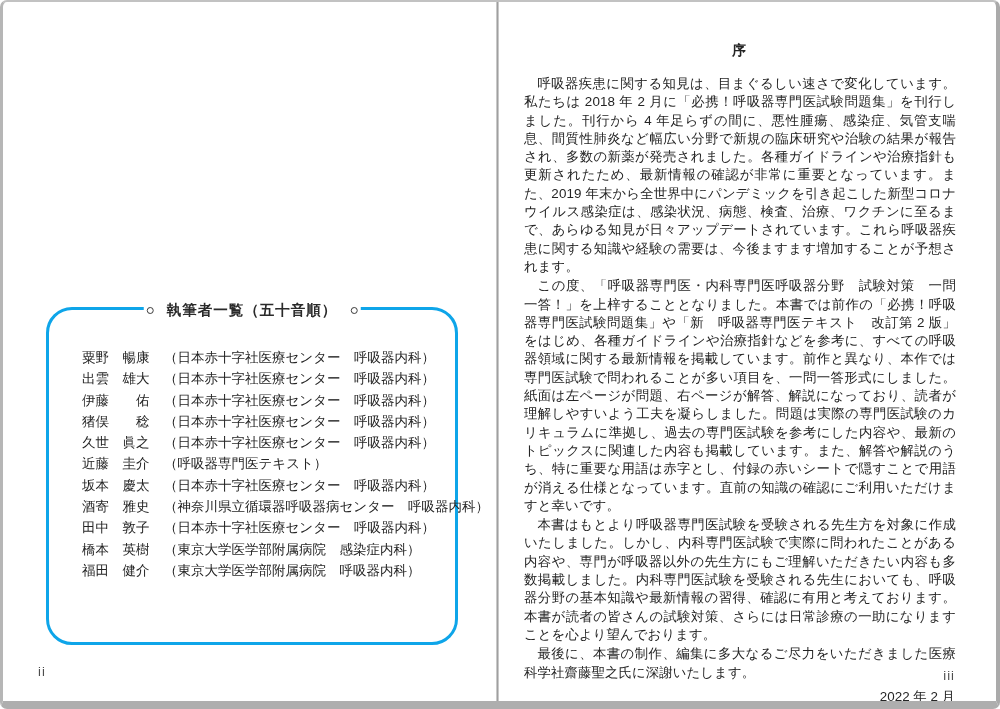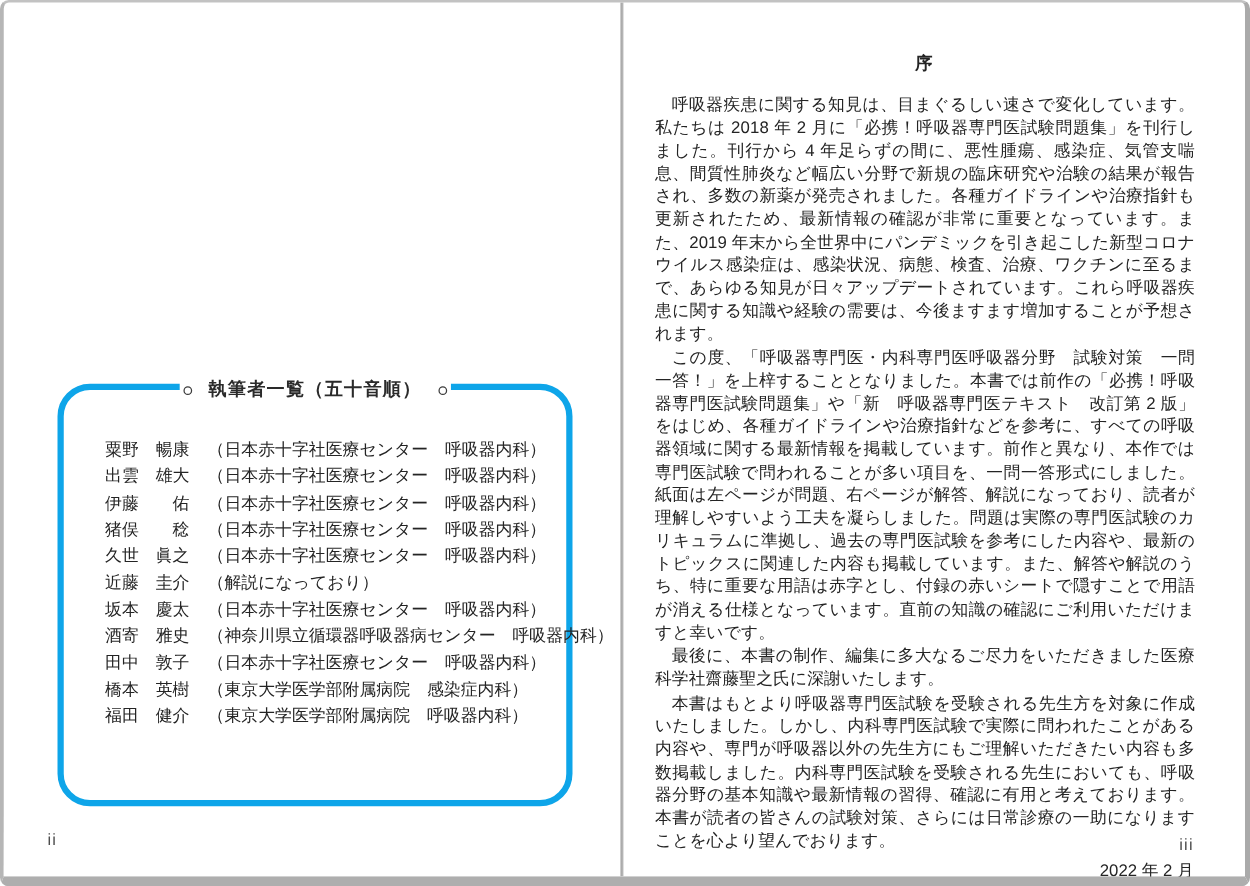--- a/index.html
+++ b/index.html
@@ -25,21 +25,21 @@
     background:linear-gradient(to right,#dedede,#9f9f9f 50%,#dedede);
   }
   .page{position:absolute;top:2px;bottom:8px;background:#ffffff;}
   .page.left{left:3px;width:493px;}
   .page.right{left:499px;width:497px;}
 
   
   .contrib-box{
     position:absolute;left:43px;top:305px;width:412px;height:338px;
     box-sizing:border-box;
-    border:5px solid #0ea5e9;border-radius:26px;background:#fff;
+    border:3px solid #0ea5e9;border-radius:26px;background:#fff;
   }
   .box-title{
     position:absolute;top:-10px;left:50%;transform:translateX(-50%);
     background:#ffffff;display:flex;align-items:center;gap:13px;
     padding:0 3px;white-space:nowrap;
     font-size:14.5px;font-weight:600;letter-spacing:1px;line-height:20px;color:#2a2a2a;
   }
   .ring{
     width:5px;height:5px;border:1.3px solid #3c3c3c;border-radius:50%;
     background:#fff;flex:0 0 auto;
@@ -105,21 +105,21 @@
             <span class="contrib-aff">（日本赤十字社医療センター　呼吸器内科）</span>
           </div>
 
           <div class="contrib-row">
             <span class="contrib-name">久世　眞之</span>
             <span class="contrib-aff">（日本赤十字社医療センター　呼吸器内科）</span>
           </div>
 
           <div class="contrib-row">
             <span class="contrib-name">近藤　圭介</span>
-            <span class="contrib-aff">（解説になっており）</span>
+            <span class="contrib-aff">（呼吸器専門医テキスト）</span>
           </div>
 
           <div class="contrib-row">
             <span class="contrib-name">坂本　慶太</span>
             <span class="contrib-aff">（日本赤十字社医療センター　呼吸器内科）</span>
           </div>
 
           <div class="contrib-row">
             <span class="contrib-name">酒寄　雅史</span>
             <span class="contrib-aff">（神奈川県立循環器呼吸器病センター　呼吸器内科）</span>
@@ -145,22 +145,22 @@
     <div class="pagenum left-num">ii</div>
   </div>
 
   <div class="gutter"></div>
 
   <div class="page right">
     <div class="preface">
       <h1 class="preface-title">序</h1>
       <p>呼吸器疾患に関する知見は、目まぐるしい速さで変化しています。私たちは 2018 年 2 月に「必携！呼吸器専門医試験問題集」を刊行しました。刊行から 4 年足らずの間に、悪性腫瘍、感染症、気管支喘息、間質性肺炎など幅広い分野で新規の臨床研究や治験の結果が報告され、多数の新薬が発売されました。各種ガイドラインや治療指針も更新されたため、最新情報の確認が非常に重要となっています。また、2019 年末から全世界中にパンデミックを引き起こした新型コロナウイルス感染症は、感染状況、病態、検査、治療、ワクチンに至るまで、あらゆる知見が日々アップデートされています。これら呼吸器疾患に関する知識や経験の需要は、今後ますます増加することが予想されます。</p>
       <p>この度、「呼吸器専門医・内科専門医呼吸器分野　試験対策　一問一答！」を上梓することとなりました。本書では前作の「必携！呼吸器専門医試験問題集」や「新　呼吸器専門医テキスト　改訂第 2 版」をはじめ、各種ガイドラインや治療指針などを参考に、すべての呼吸器領域に関する最新情報を掲載しています。前作と異なり、本作では専門医試験で問われることが多い項目を、一問一答形式にしました。紙面は左ページが問題、右ページが解答、解説になっており、読者が理解しやすいよう工夫を凝らしました。問題は実際の専門医試験のカリキュラムに準拠し、過去の専門医試験を参考にした内容や、最新のトピックスに関連した内容も掲載しています。また、解答や解説のうち、特に重要な用語は赤字とし、付録の赤いシートで隠すことで用語が消える仕様となっています。直前の知識の確認にご利用いただけますと幸いです。</p>
+      <p>本書はもとより呼吸器専門医試験を受験される先生方を対象に作成いたしました。しかし、内科専門医試験で実際に問われたことがある内容や、専門が呼吸器以外の先生方にもご理解いただきたい内容も多数掲載しました。内科専門医試験を受験される先生においても、呼吸器分野の基本知識や最新情報の習得、確認に有用と考えております。本書が読者の皆さんの試験対策、さらには日常診療の一助になりますことを心より望んでおります。</p>
       <p>最後に、本書の制作、編集に多大なるご尽力をいただきました医療科学社齋藤聖之氏に深謝いたします。</p>
-      <p>本書はもとより呼吸器専門医試験を受験される先生方を対象に作成いたしました。しかし、内科専門医試験で実際に問われたことがある内容や、専門が呼吸器以外の先生方にもご理解いただきたい内容も多数掲載しました。内科専門医試験を受験される先生においても、呼吸器分野の基本知識や最新情報の習得、確認に有用と考えております。本書が読者の皆さんの試験対策、さらには日常診療の一助になりますことを心より望んでおります。</p>
       <div class="signature">
         <div class="sig-date">2022 年 2 月</div>
         <div class="sig-author">粟野　暢康</div>
       </div>
     </div>
     <div class="pagenum right-num">iii</div>
   </div>
 
   <div class="frame"></div>
 </div>

